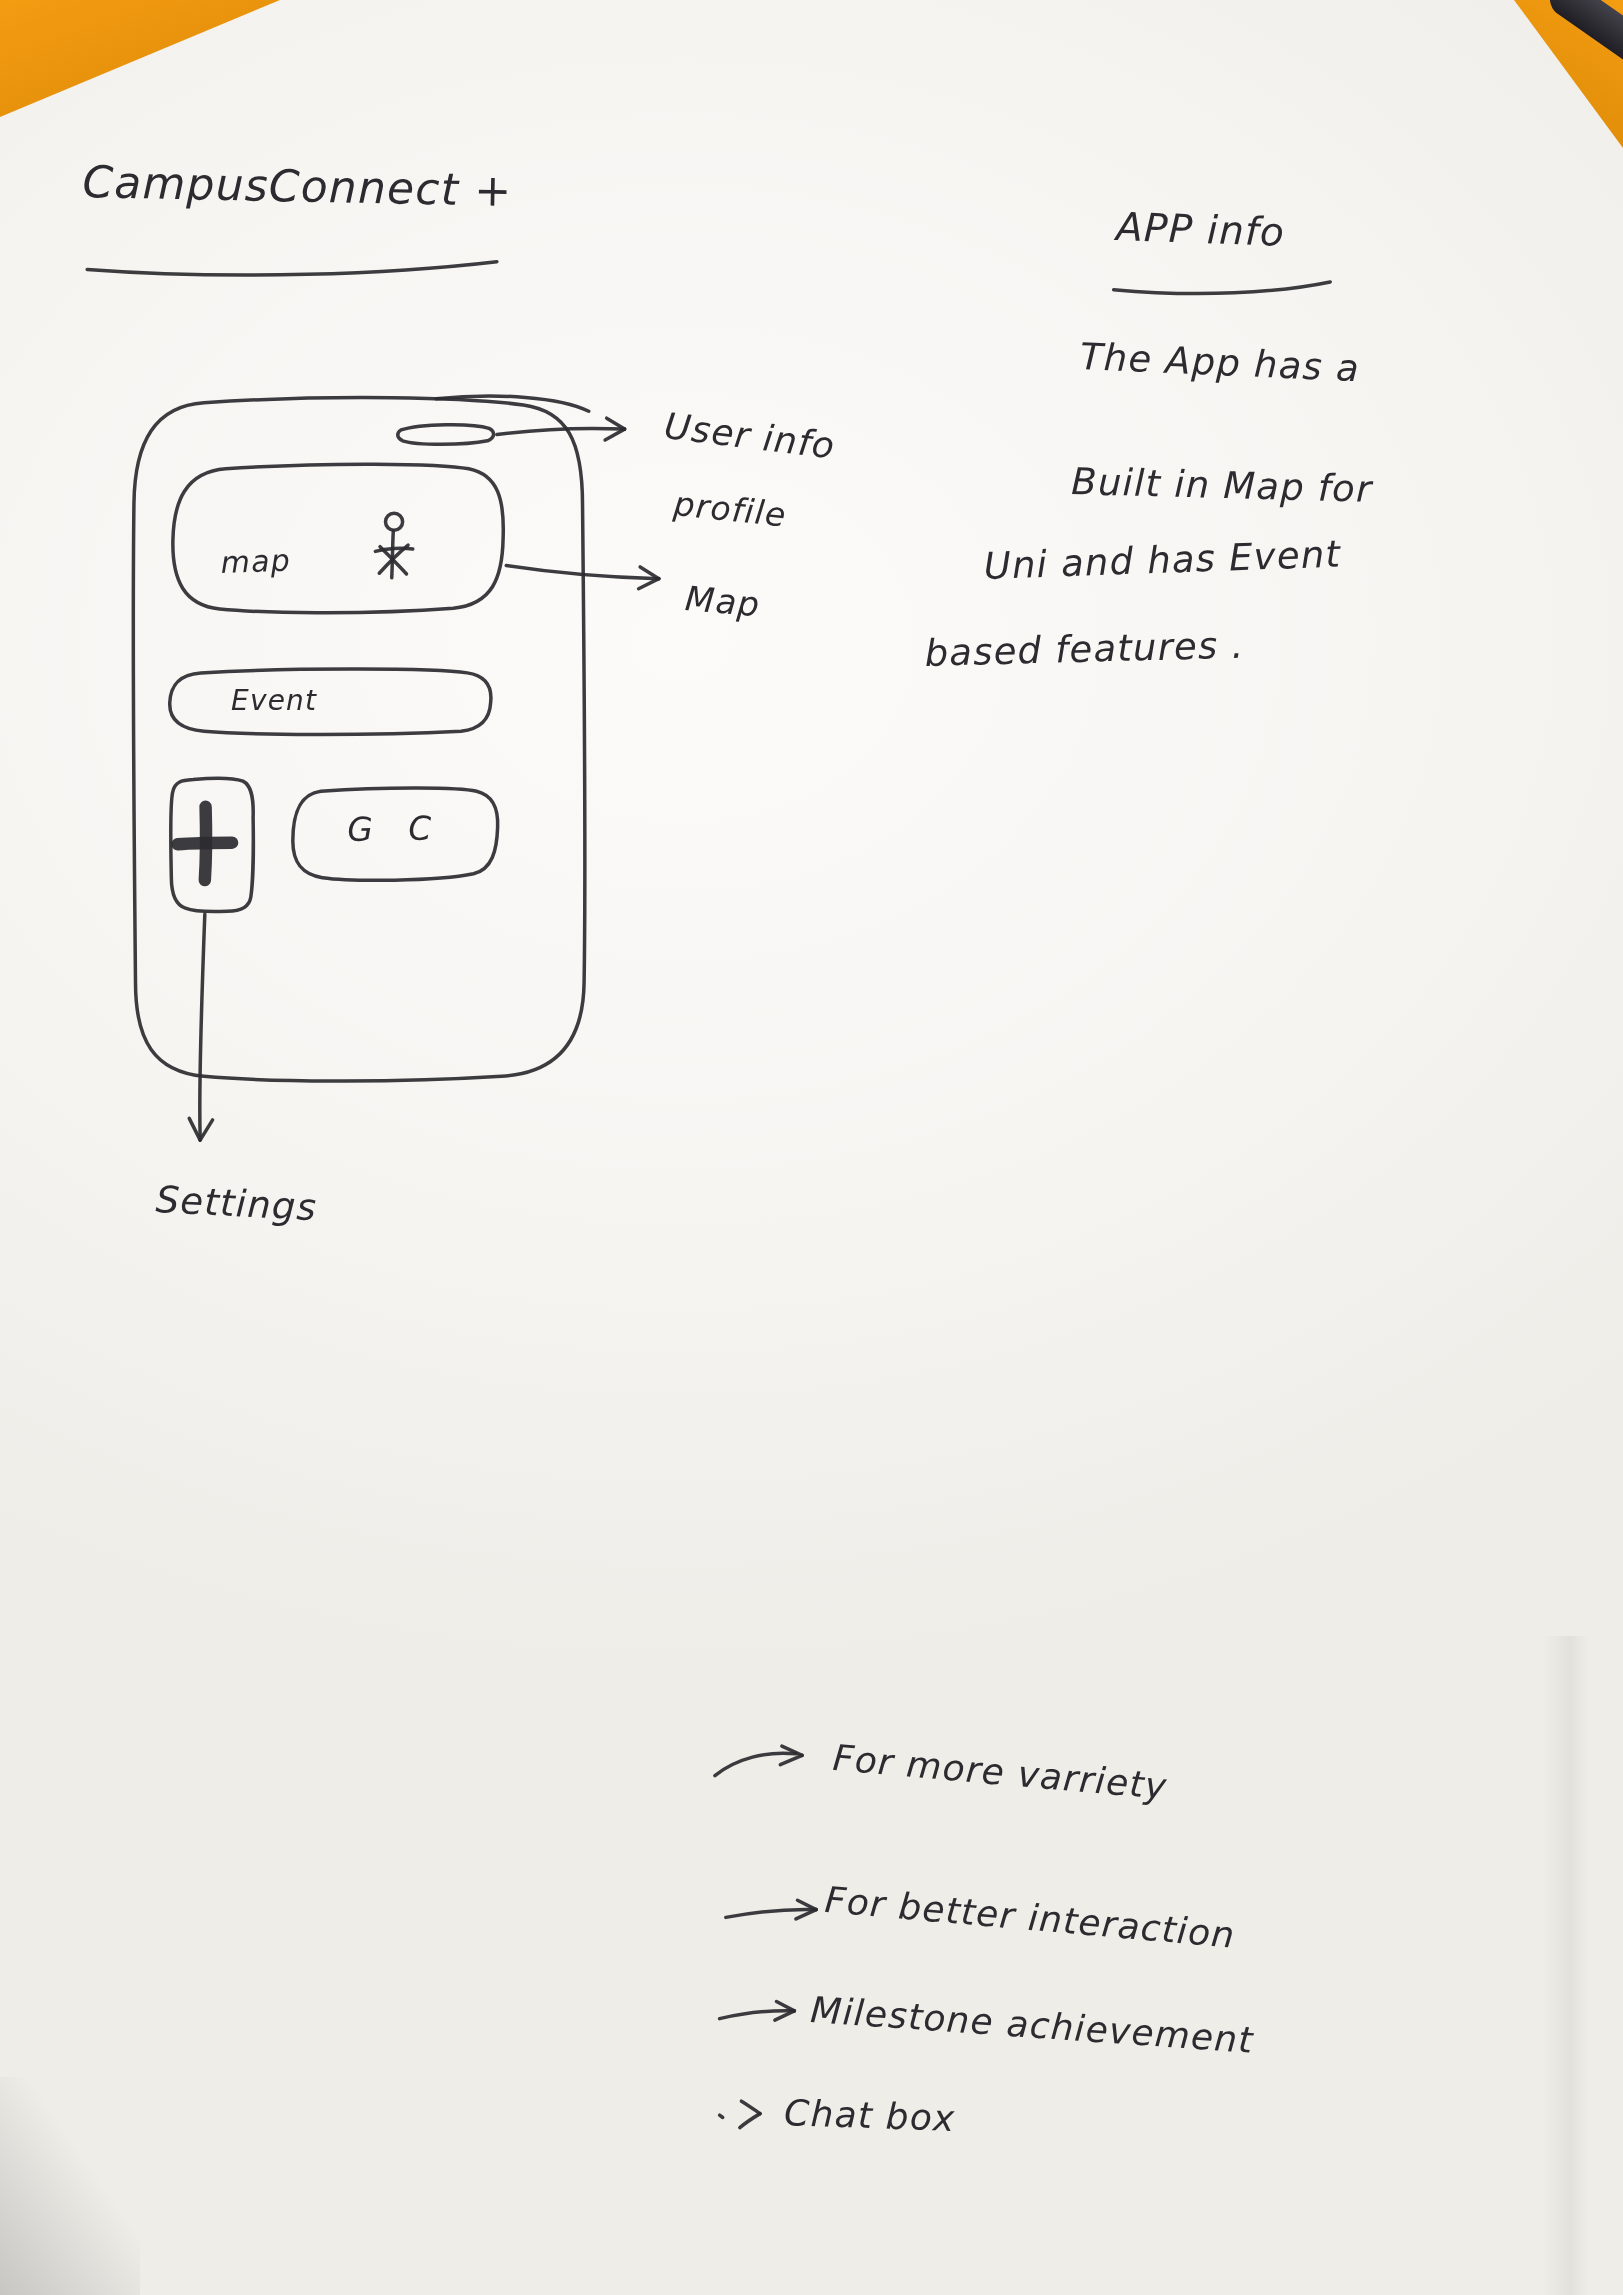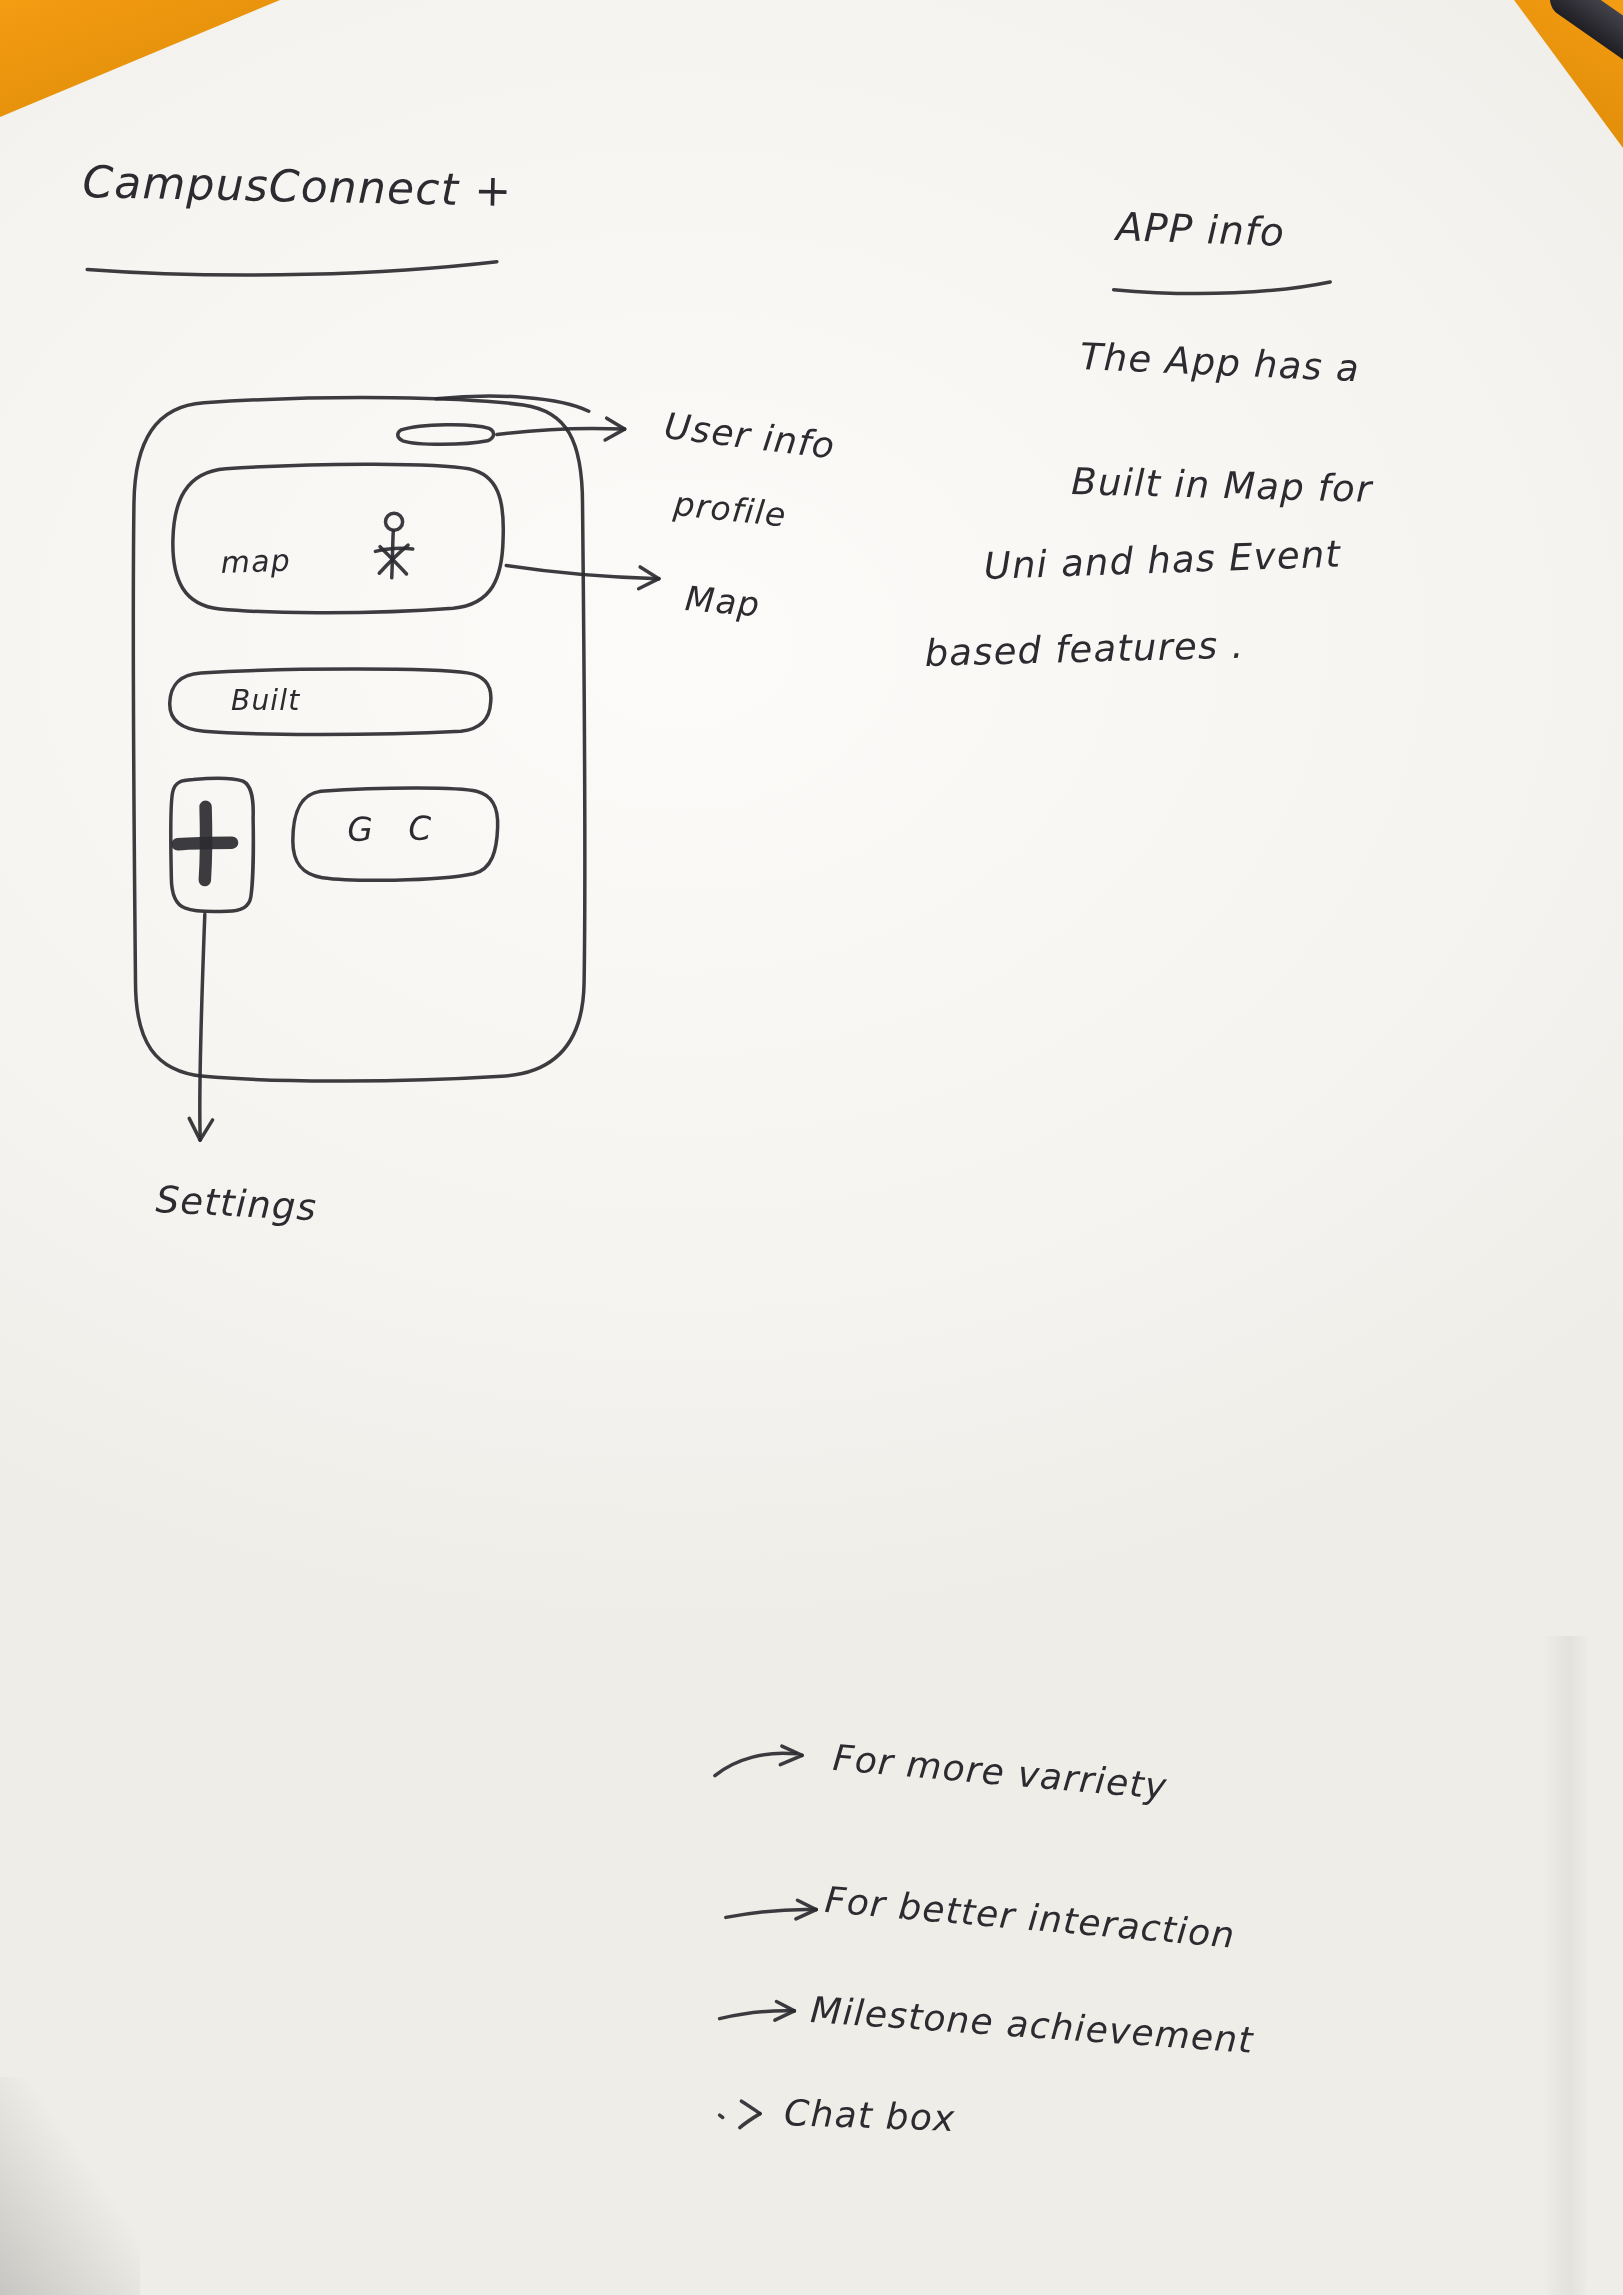--- a/index.html
+++ b/index.html
@@ -176,21 +176,21 @@
     <g>
       <path class="ink" d="M 924 2716 L 928 2719"></path>
       <path class="ink" d="M 952 2698 C 962 2704 970 2710 976 2714"></path>
       <path class="ink" d="M 976 2714 C 966 2720 957 2726 950 2732"></path>
     </g>
   </svg>
 
   <div class="hand t-title">CampusConnect +</div>
 
   <div class="hand t-map">map</div>
-  <div class="hand t-events">Built</div>
+  <div class="hand t-events">Event</div>
   <div class="hand t-gc">G C</div>
 
   <div class="hand t-userinfo">User info</div>
   <div class="hand t-profile">profile</div>
   <div class="hand t-mapnote">Map</div>
   <div class="hand t-settings">Settings</div>
 
   <div class="hand t-apphead">APP info</div>
   <div class="hand t-l1">The App has a</div>
   <div class="hand t-l2">Built in Map for</div>

